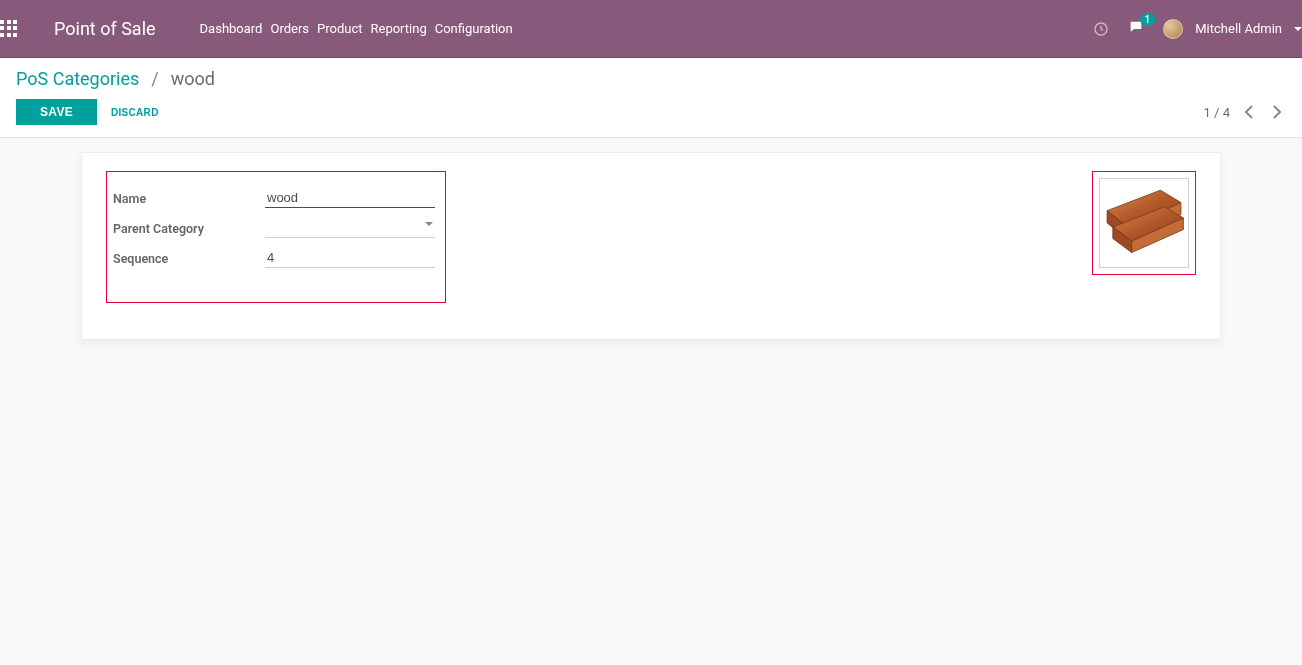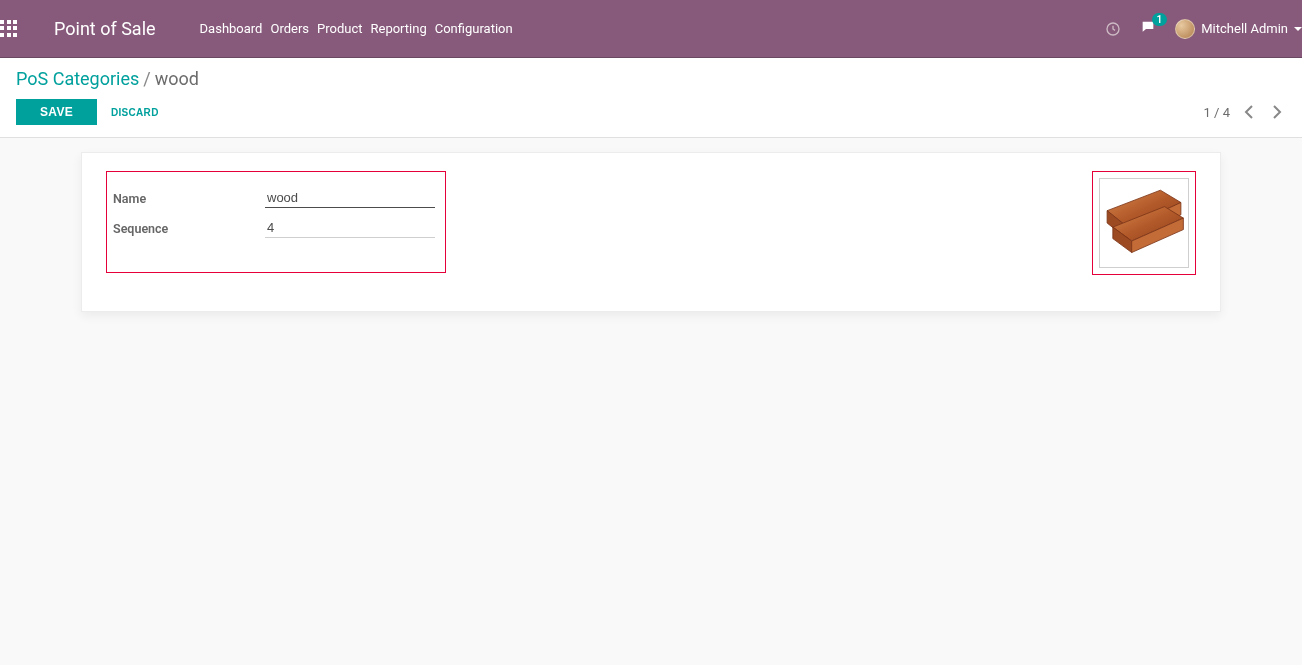--- a/index.html
+++ b/index.html
@@ -39,35 +39,35 @@
   .nav-menu { display: flex; gap: 8px; }
   .nav-item { color: #fff; font-size: 13px; cursor: pointer; }
   .nav-right { margin-left: auto; display: flex; align-items: center; gap: 18px; }
   .clock-icon svg, .chat-icon svg { display:block; }
   .chat-wrap { position: relative; cursor:pointer; }
   .chat-badge {
     position: absolute; top:-6px; right:-10px;
     background:#00a09d; color:#fff; font-size:10px;
     border-radius:8px; padding:1px 5px; font-weight:600;
   }
-  .user-box { display:flex; align-items:center; gap:6px; cursor:pointer; color:#fff; font-size:13px;}
+  .user-box { display:flex; align-items:center; gap:12px; cursor:pointer; color:#fff; font-size:13px;}
   .avatar {
     width:20px; height:20px; border-radius:50%;
     background: radial-gradient(circle at 30% 30%, #e8c9a0, #b07d4a);
     border:1px solid rgba(255,255,255,.4);
   }
   .caret-down { width:0;height:0;border-left:4px solid transparent;border-right:4px solid transparent;border-top:4px solid #fff; }
 
   
   .control-panel {
     background:#fff;
     border-bottom:1px solid #e0e0e0;
     padding: 10px 16px 12px 16px;
   }
-  .breadcrumb { display:flex; align-items:baseline; gap:4px; font-size:18px; margin-bottom:10px;}
+  .breadcrumb { display:flex; align-items:baseline; gap:12px; font-size:18px; margin-bottom:10px;}
   .breadcrumb .root { color:#00a09d; cursor:pointer; }
   .breadcrumb .sep { color:#888; }
   .breadcrumb .current { color:#6c6c6c; }
   .cp-row { display:flex; align-items:center; }
   .btn-save {
     background:#00a09d; color:#fff; border:none;
     padding:6px 24px; font-size:12px; font-weight:600; letter-spacing:.3px;
     cursor:pointer;
   }
   .btn-discard {
@@ -210,20 +210,27 @@
 </div>
 
 <div class="sheet-wrap">
   <div class="sheet">
 
     <div class="field-group">
       <div class="field-row">
         <div class="field-label">Name</div>
         <div class="field-input-wrap">
           <input class="text-input" type="text" value="wood" style="">
+        </div>
+      </div>
+      <div class="field-row">
+        <div class="field-label">Parent Category</div>
+        <div class="field-input-wrap">
+          <input class="text-input light" type="text" value="" style="">
+          <span class="select-caret"></span>
         </div>
       </div>
       <div class="field-row">
         <div class="field-label">Sequence</div>
         <div class="field-input-wrap">
           <input class="text-input light" type="text" value="4" style="">
         </div>
       </div>
     </div>
 

